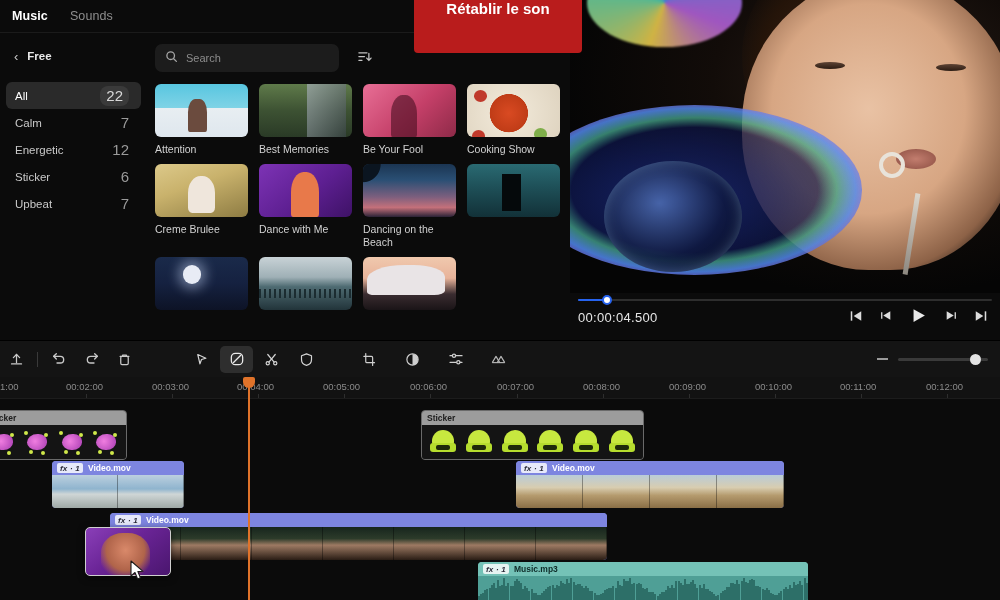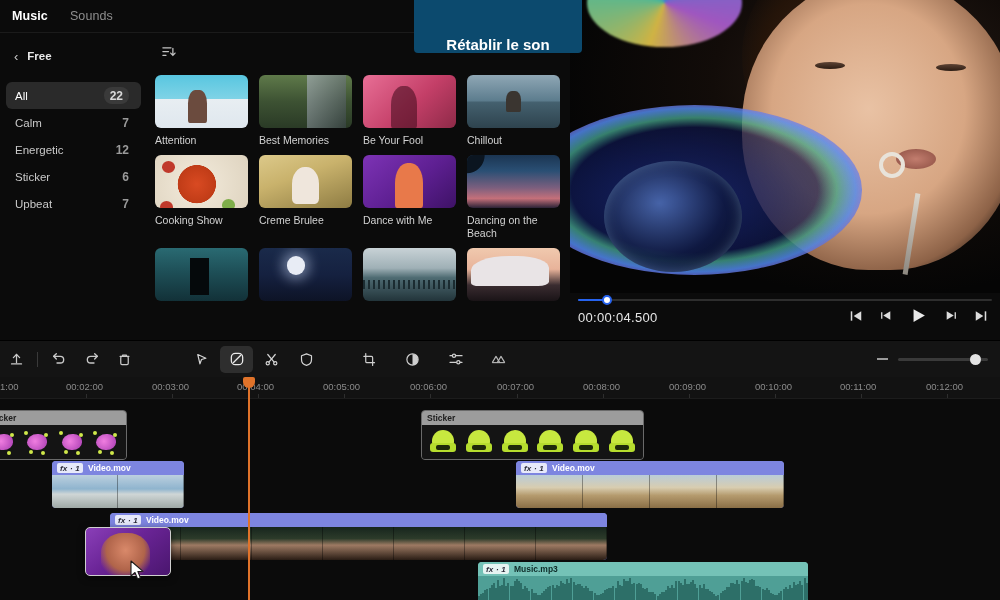--- a/index.html
+++ b/index.html
@@ -25,21 +25,21 @@
   .backrow { display: flex; align-items: center; gap: 9px; height: 30px; padding: 0 14px; }
   .chev { color: #c7c7c7; font-size: 13px; line-height: 1; }
   .backlabel { color: #e9e9e9; font-size: 11.5px; font-weight: bold; }
 
   .catlist { margin-top: 11px; }
   .cat { display: flex; align-items: center; justify-content: space-between;
          height: 27px; margin: 0 6px; padding: 0 12px 0 9px; border-radius: 6px; }
   .cat.sel { background: #2a2a2a; }
   .cat .nm { font-size: 11.5px; color: #c9c9c9; }
   .cat.sel .nm { color: #ffffff; }
-  .cat .ct { font-size: 12px; color: #9a9a9a; font-weight: bold; }
+  .cat .ct { font-size: 15px; color: #9a9a9a; font-weight: normal; }
   .cat.sel .ct { background: #3a3a3a; color: #d8d8d8; border-radius: 8px; padding: 1.5px 6px; }
 
   .rightcol { flex: 1; padding: 0 10px 0 0; position: relative; }
   .searchrow { display: flex; align-items: center; gap: 12px; padding: 11px 4px 0 8px; }
   .search { flex: 1; height: 28px; background: #1c1c1c; border-radius: 7px;
             display: flex; align-items: center; gap: 8px; padding: 0 10px; max-width: 184px; }
   .search svg { flex: 0 0 auto; }
   .search .ph { font-size: 11px; color: #8c8c8c; }
   .sorticon { margin-left: 6px; }
 
@@ -82,22 +82,22 @@
       background:#e8ecf5; border-radius:50%; box-shadow:0 0 12px 5px rgba(200,215,245,.45); }
   .t-forest      { background: linear-gradient(180deg,#c8d2d6 0%,#9fb0b6 38%,#4e6b72 56%,#22343a 100%); }
   .t-forest::after{ content:""; position:absolute; left:0; bottom:22%; width:100%; height:18%;
       background:repeating-linear-gradient(90deg,#1b2c31 0 2px,transparent 2px 5px); }
   .t-car         { background: linear-gradient(180deg,#f0c9ae 0%,#e8b39a 40%,#3a2c30 70%,#1a1417 100%); }
   .t-car::after  { content:""; position:absolute; left:4%; top:16%; width:84%; height:56%;
       background:#e9e4e6; border-radius:48% 40% 14% 10%; }
 
   
   .tooltip { position: absolute; left: 414px; top: 0; width: 168px; height: 53px;
-             background: #0c4a6e; border-radius: 0 0 4px 4px;
-             display: flex; align-items: flex-end; justify-content: center; z-index: 40; }
+             background: #b91c1c; border-radius: 0 0 4px 4px;
+             display: flex; align-items: flex-start; justify-content: center; z-index: 40; }
   .tooltip span { color: #ffffff; font-size: 15px; font-weight: bold; }
 
   
   .player { position: absolute; left: 570px; top: 0; width: 430px; height: 340px; background: #000; }
   .video { position: absolute; inset: 0 0 47px 0; overflow: hidden;
            background: radial-gradient(ellipse at 72% 28%, #2a1f18 0%, #120c09 38%, #050505 72%); }
   .face { position: absolute; right: -4%; top: -8%; width: 64%; height: 100%;
           background: radial-gradient(ellipse at 46% 45%, #e9c2a4 0%, #d7a683 46%, #8d6247 72%, rgba(30,20,14,0) 86%);
           border-radius: 50% 50% 46% 46%; }
   .hair { position: absolute; right: 26%; top: -12%; width: 34%; height: 62%;
@@ -251,44 +251,49 @@
           </div>
           <div class="cat">
             <span class="nm">Upbeat</span>
             <span class="ct">7</span>
           </div>
         </div>
       </div>
 
       <div class="rightcol">
         <div class="searchrow">
+          <div class="search">
+            <span>
+              <svg width="13" height="13" viewBox="0 0 24 24" fill="none" stroke="#a6a6a6" stroke-width="2.4" stroke-linecap="round">
+                  <circle cx="10.5" cy="10.5" r="7"></circle>
+                  <path d="M16 16l5 5"></path>
+                </svg>
+            </span>
+            <span class="ph">Search</span>
+          </div>
           <span class="sorticon">
             <svg width="15" height="15" viewBox="0 0 24 24" fill="none" stroke="#c4c4c4" stroke-width="2" stroke-linecap="round">
                 <path d="M3 6h13M3 12h9M3 18h5"></path>
                 <path d="M19 7v11M15.5 14.5L19 18.3l3.5-3.8"></path>
               </svg>
           </span>
         </div>
 
         <div class="grid">
           <div class="cell">
             <div class="thumb t-attention"></div>
             <div class="clabel">Attention</div>
           </div>
           <div class="cell">
             <div class="thumb t-bestmem"></div>
             <div class="clabel">Best Memories</div>
           </div>
           <div class="cell">
             <div class="thumb t-beyourfool"></div>
             <div class="clabel">Be Your Fool</div>
-          </div>
-          <div class="cell">
-            <div class="thumb t-chillout"></div>
-            <div class="clabel">Chillout</div>
           </div>
 
           <div class="cell">
             <div class="thumb t-cooking"></div>
             <div class="clabel">Cooking Show</div>
           </div>
           <div class="cell">
             <div class="thumb t-creme"></div>
             <div class="clabel">Creme Brulee</div>
           </div>

